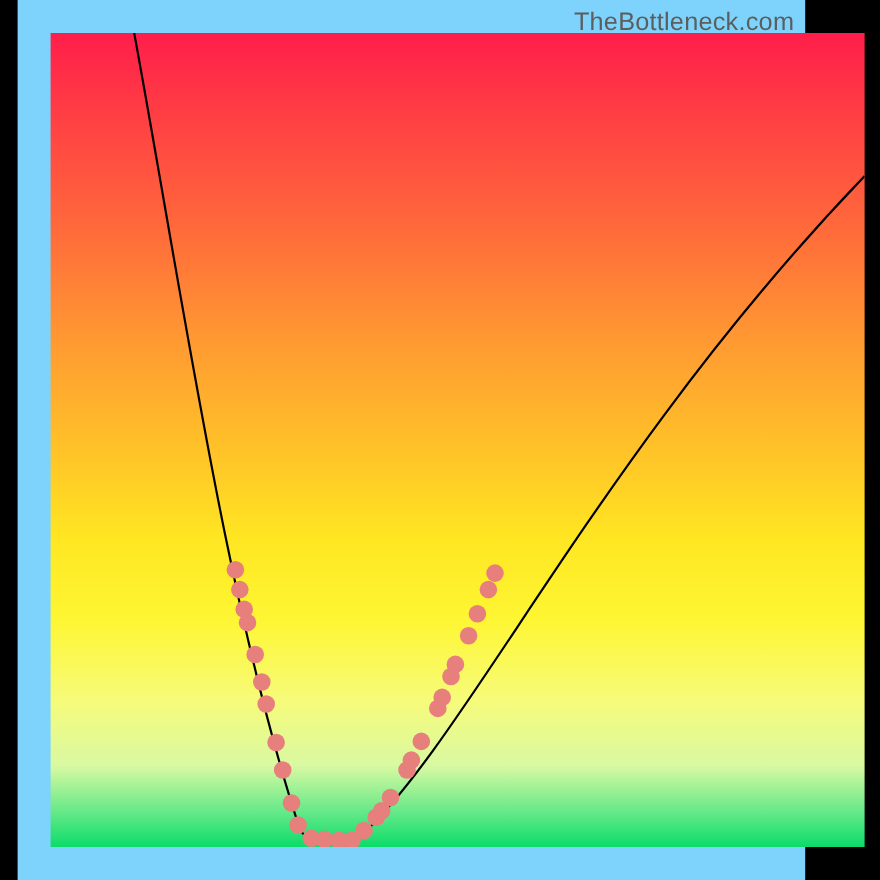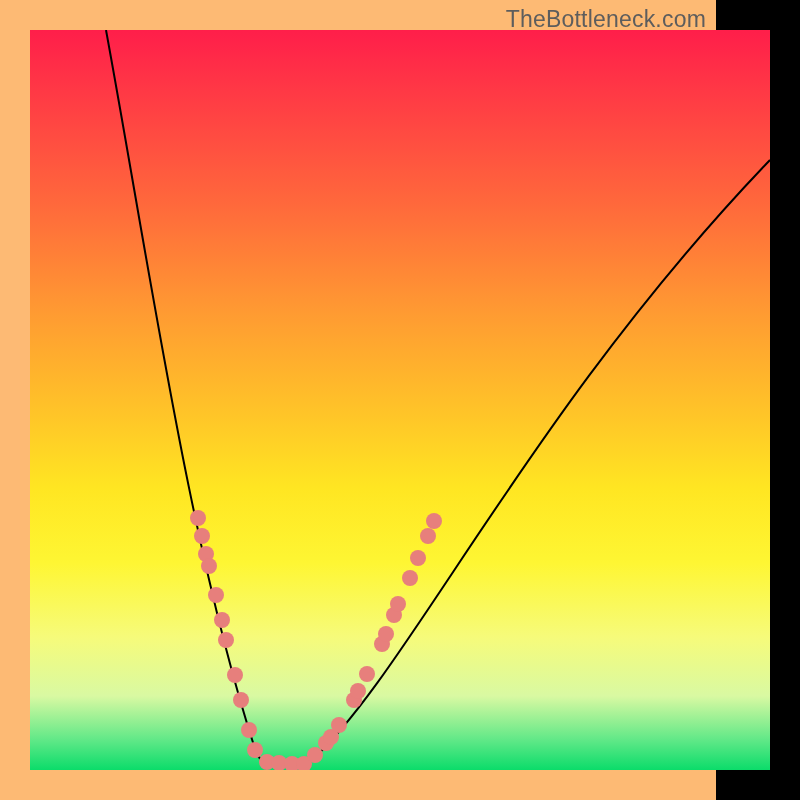--- a/index.html
+++ b/index.html
@@ -6,25 +6,25 @@
     margin: 0;
     padding: 0;
     width: 800px;
     height: 800px;
     overflow: hidden;
     background: #000;
     font-family: Arial, Helvetica, sans-serif;
   }
   .frame {
     position: absolute;
-    left: 0;
+    left: 16px;
     top: 0;
     width: 716px;
     height: 800px;
-    background: #fdba74;
+    background: #7dd3fc;
   }
   .plot {
     position: absolute;
     left: 30px;
     top: 30px;
     width: 740px;
     height: 740px;
     background: linear-gradient(to bottom,
       #ff1e4a 0%,
       #ff3e44 10%,

